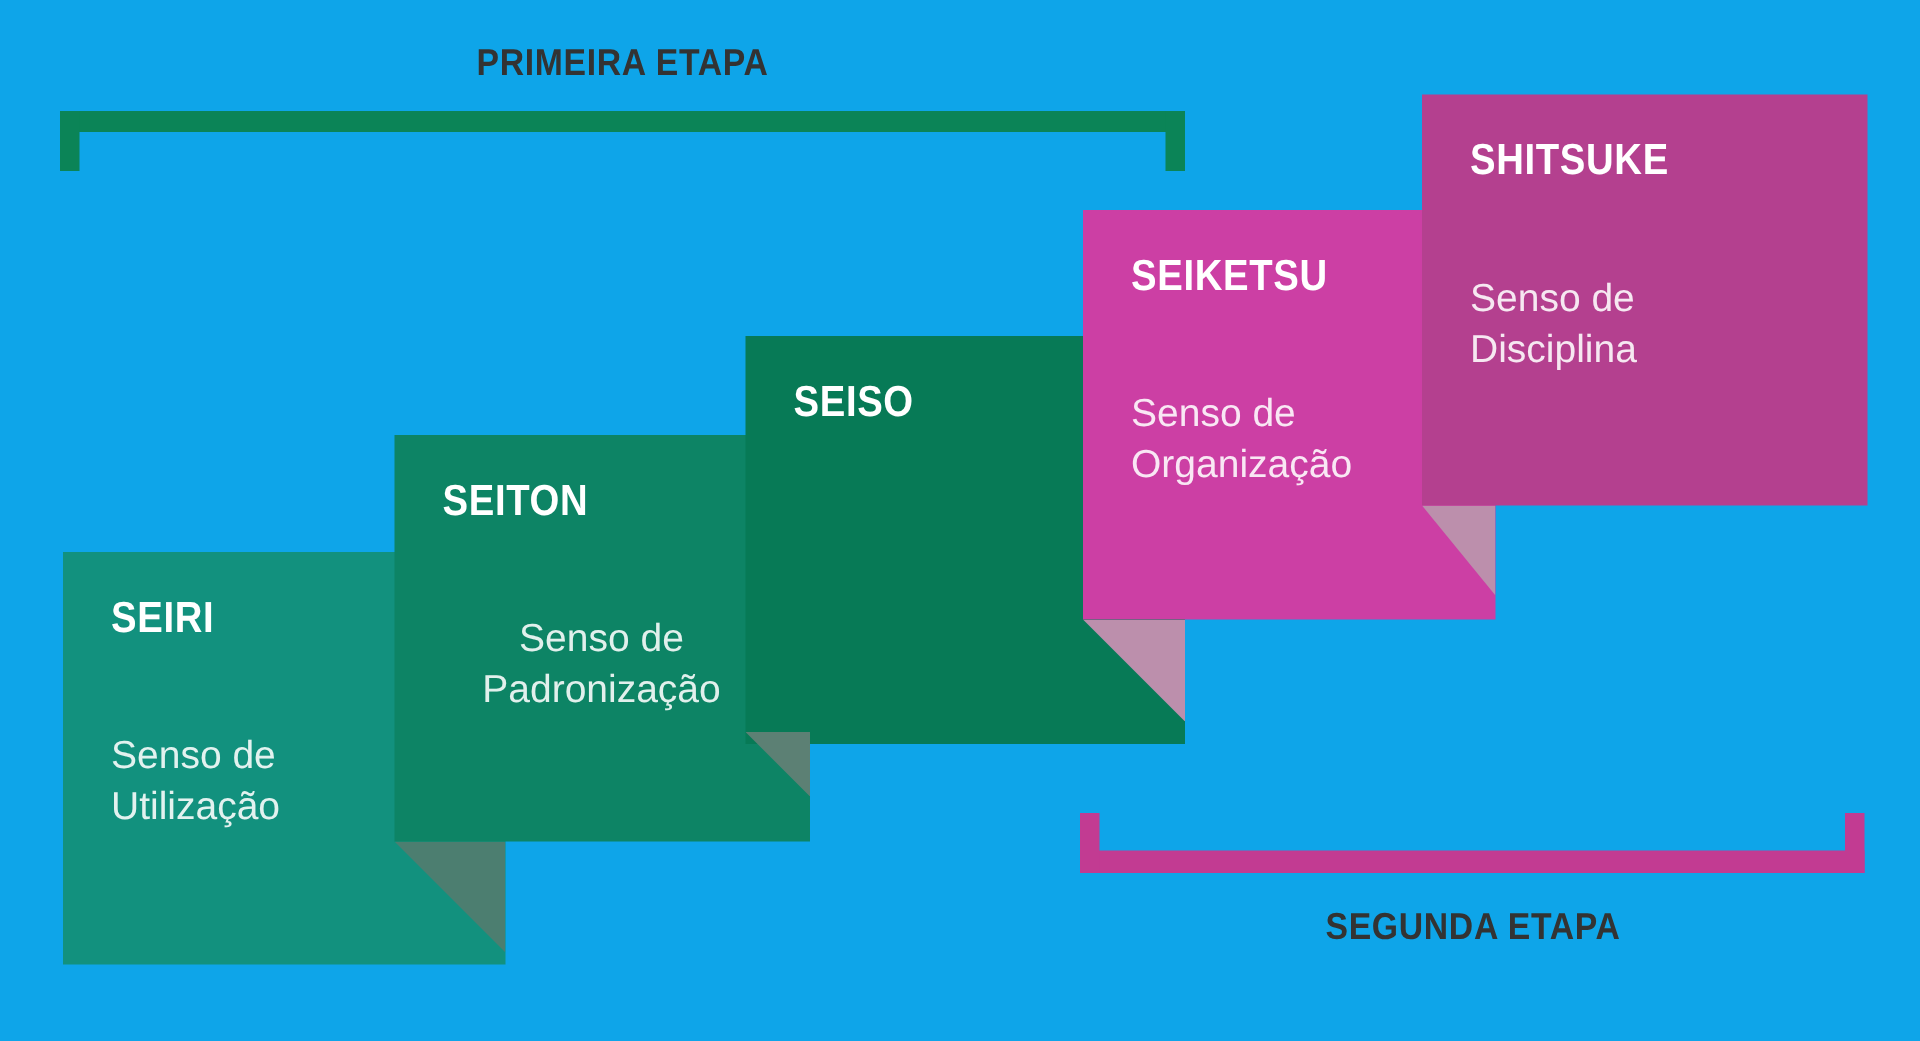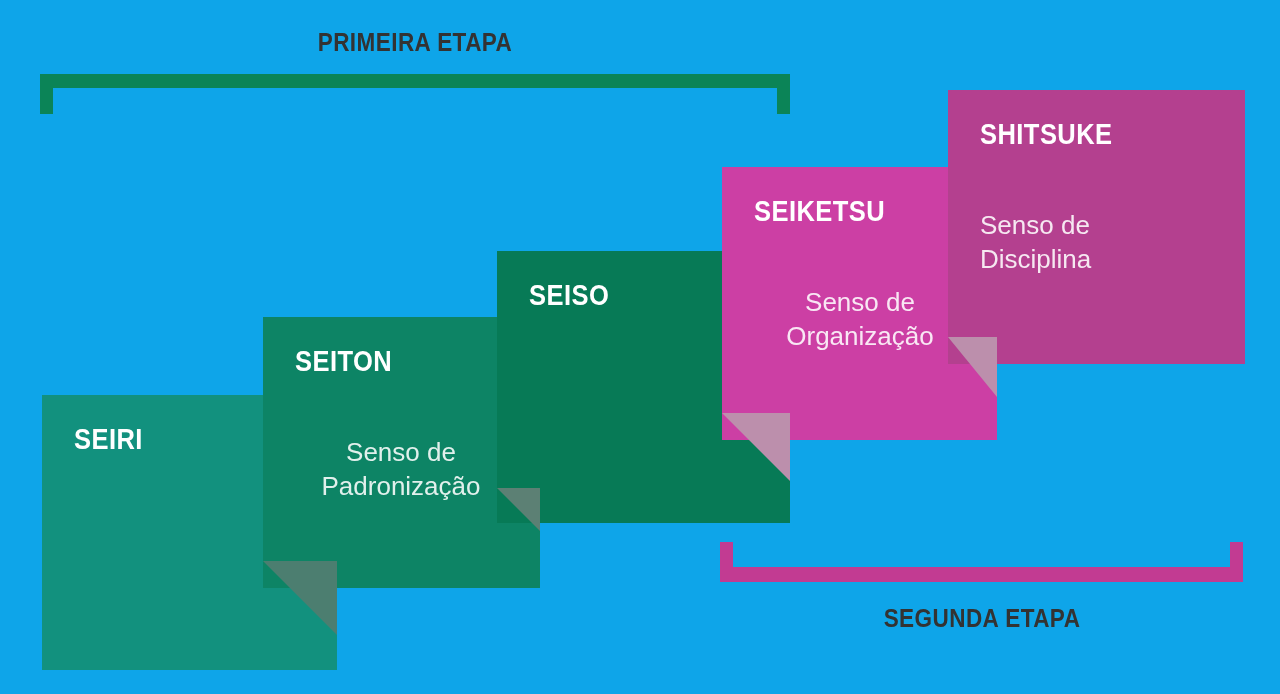--- a/index.html
+++ b/index.html
@@ -34,21 +34,20 @@
   #bracket-segunda{
     left:720px;top:542px;width:523px;height:40px;
     border-bottom:15px solid;border-left:13px solid;border-right:13px solid;
   }
 
   
   .card{
     position:absolute;
     color:#ffffff;
     box-sizing:border-box;
-    margin-top:27px;
   }
   .card .card-title{
     margin:0;
     position:absolute;
     left:32px;top:28px;
     font-size:29px;
     font-weight:700;
     letter-spacing:0.5px;
     transform:scaleX(0.88);
     transform-origin:left center;
@@ -59,21 +58,21 @@
     left:32px;top:118px;
     width:212px;
     font-size:26px;
     line-height:34px;
     font-weight:400;
     color:rgba(255,255,255,0.88);
   }
   #card-seiri   {left:42px; top:368px;width:295px;height:275px;z-index:1;}
   #card-seiton  {left:263px;top:290px;width:277px;height:271px;z-index:2;}
   #card-seiso   {left:497px;top:224px;width:293px;height:272px;z-index:3;}
-  #card-seiketsu{left:722px;top:140px;width:275px;height:273px;z-index:4;text-align:center;}
+  #card-seiketsu{left:722px;top:140px;width:275px;height:273px;z-index:4;}
   #card-shitsuke{left:948px;top:63px; width:297px;height:274px;z-index:5;}
 
   
   .fold{
     position:absolute;
     clip-path:polygon(0 0, 100% 0, 100% 100%);
   }
   #fold-seiton  {left:263px;top:561px;width:74px;height:74px;z-index:2;}
   #fold-seiso   {left:497px;top:488px;width:43px;height:43px;z-index:3;}
   #fold-seiketsu{left:722px;top:413px;width:68px;height:68px;z-index:4;}
@@ -87,20 +86,21 @@
   <div class="stage-title" id="title-primeira">PRIMEIRA ETAPA</div>
 
   <div class="bracket" id="bracket-primeira" style="border-color: rgb(11, 132, 87);"></div>
 
   <div class="stage-title" id="title-segunda">SEGUNDA ETAPA</div>
 
   <div class="bracket" id="bracket-segunda" style="border-color: rgb(194, 59, 146);"></div>
 
   <div class="card" id="card-seiri" style="background-color: rgb(18, 145, 126);">
     <h2 class="card-title">SEIRI</h2>
+    <div class="card-subtitle">Senso de Utilização</div>
   </div>
 
   <div class="card" id="card-seiton" style="background-color: rgb(13, 132, 101); text-align: center;">
     <h2 class="card-title">SEITON</h2>
     <div class="card-subtitle">Senso de Padronização</div>
   </div>
   <div class="fold" id="fold-seiton" style="background-color: rgb(76, 126, 112);"></div>
 
   <div class="card" id="card-seiso" style="background-color: rgb(7, 122, 86);">
     <h2 class="card-title">SEISO</h2>

